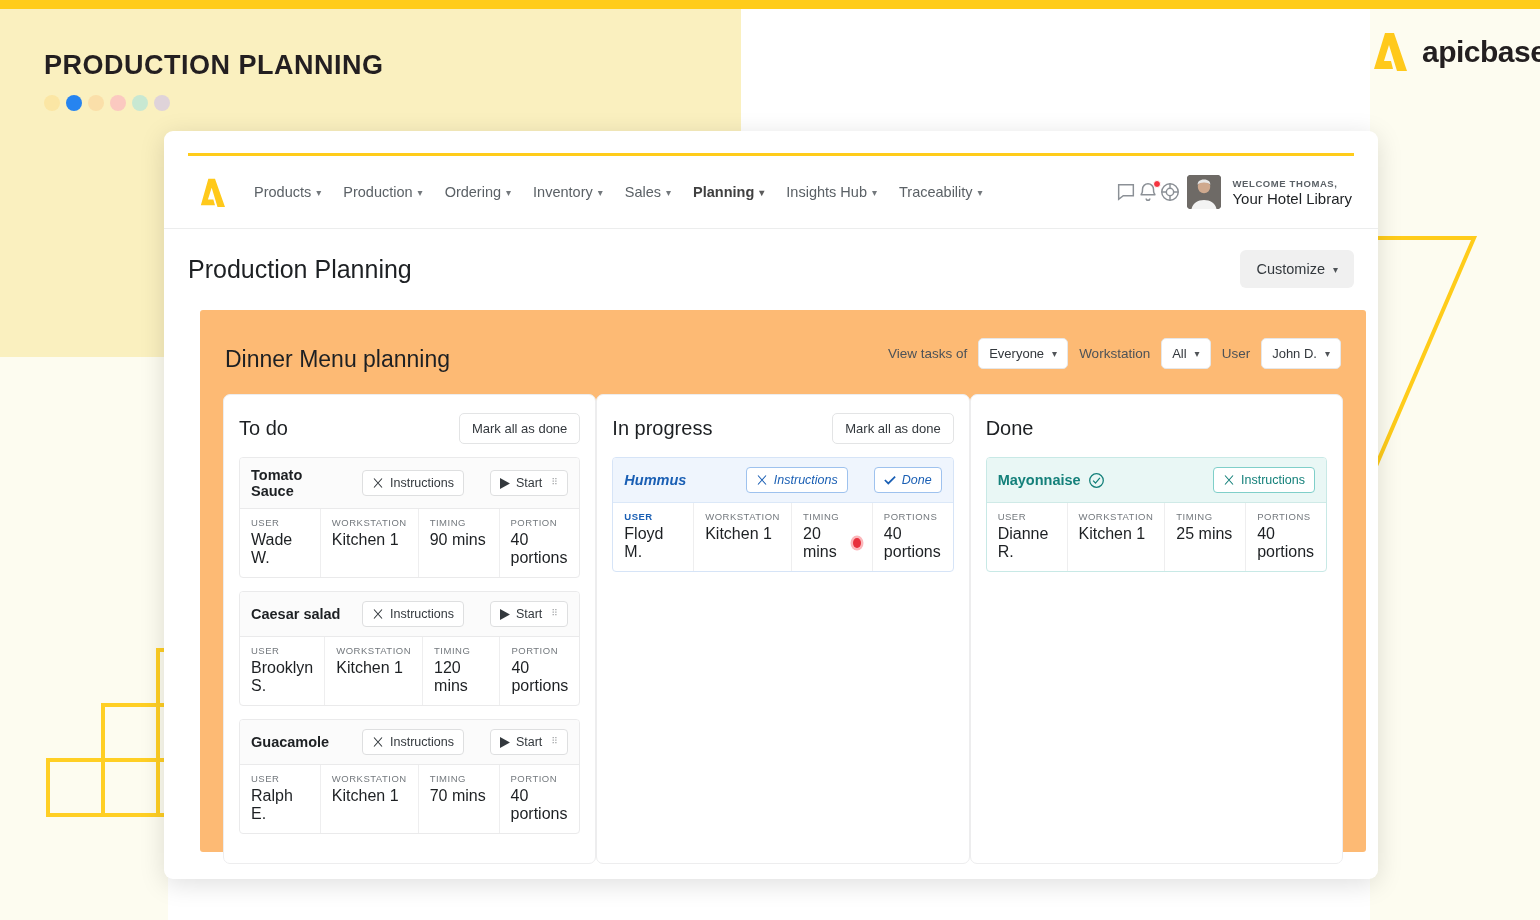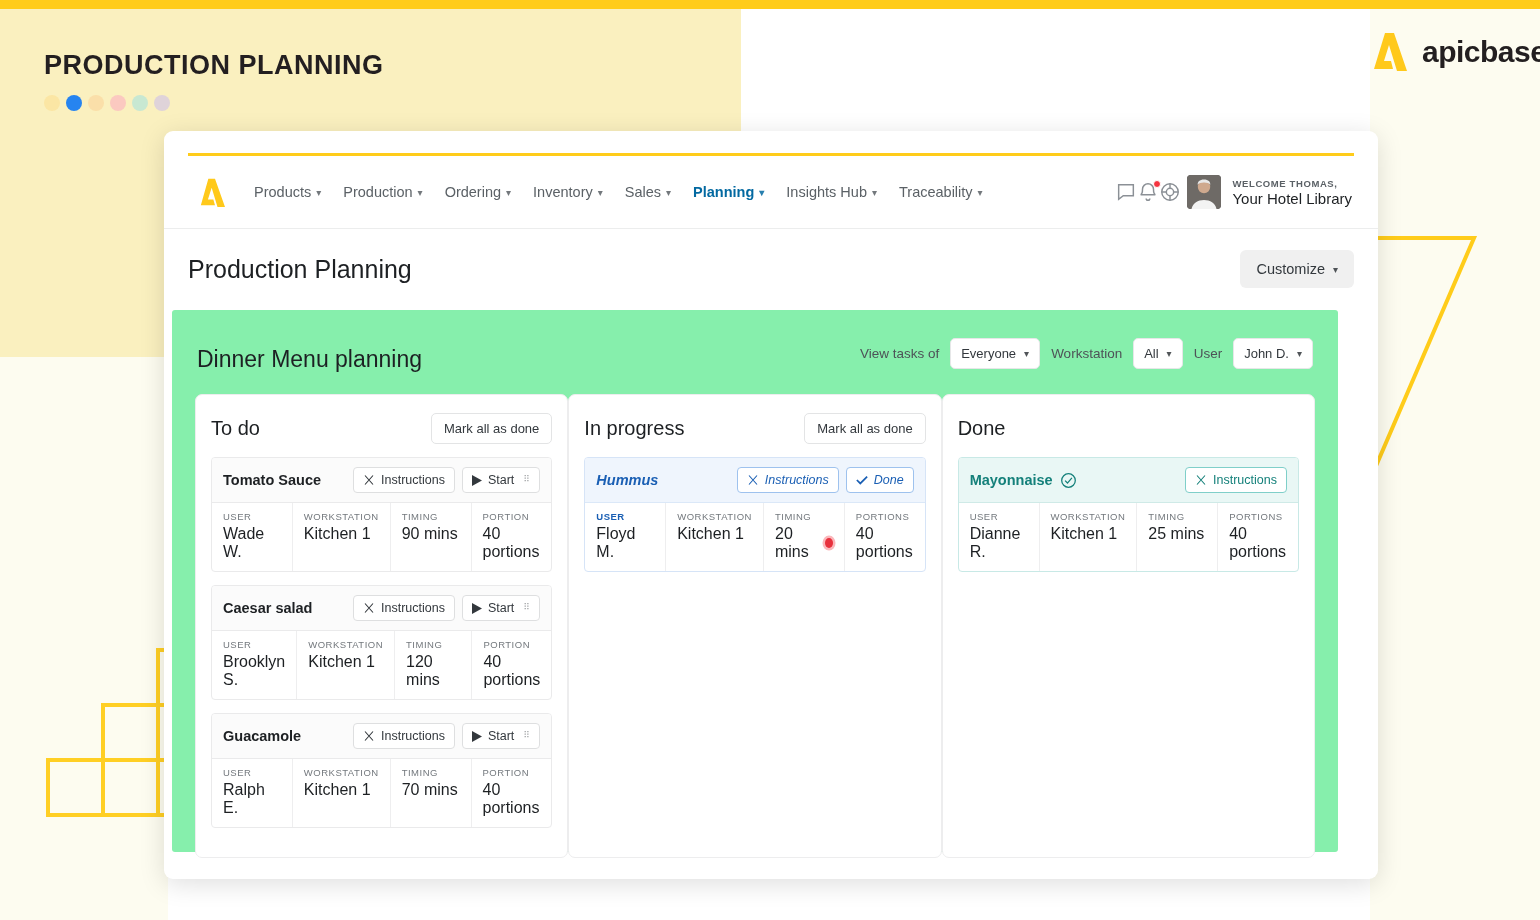--- a/index.html
+++ b/index.html
@@ -63,21 +63,21 @@
   }
   .nav-inner {
     width: 1166px; margin: 6px auto; display: flex; align-items: center; height: 100%;
   }
   .brand-a { width: 40px; height: 40px; margin-right: 24px; flex: none; }
   .nav-links { display: flex; align-items: center; gap: 22px; }
   .nav-link {
     font-size: 14.5px; color: #5b6166; white-space: nowrap;
     display: flex; align-items: center; gap: 5px; cursor: pointer;
   }
-  .nav-link.active { color: #0369a1; font-weight: bold; }
+  .nav-link.active { color: #404040; font-weight: bold; }
   .chev { font-size: 10px; opacity: 0.85; }
   .nav-right { margin-left: auto; display: flex; align-items: center; }
   .nic { width: 22px; height: 22px; position: relative; cursor: pointer; color: #8b9096; }
   .badge-dot {
     position: absolute; right: -2px; top: -1px; width: 8px; height: 8px;
     border-radius: 50%; background: #f5333f; border: 1.5px solid #fff;
   }
   .user-block { display: flex; align-items: center; gap: 11px; margin-left: 6px; }
   .avatar {
     width: 34px; height: 34px; border-radius: 4px; overflow: hidden; flex: none;
@@ -96,22 +96,22 @@
   .title-inner { width: 1166px; margin: 0 auto; display: flex; align-items: center; }
   .page-title { font-size: 25px; color: #1d2023; font-weight: normal; }
   .customize-btn {
     margin-left: auto; background: #f0f0f0; border: none; border-radius: 6px;
     padding: 11px 16px; font-size: 14.5px; color: #33383d; cursor: pointer;
     display: flex; align-items: center; gap: 8px; font-family: inherit;
   }
 
   
   .panel {
-    position: absolute; left: 8px; top: 179px; width: 1166px; height: 542px;
-    background: #86efac; border-radius: 3px;
+    position: absolute; left: 36px; top: 179px; width: 1166px; height: 542px;
+    background: #fdba74; border-radius: 3px;
   }
   .panel-head {
     display: flex; align-items: flex-end; padding: 28px 25px 0 25px;
   }
   .panel-title { font-size: 23px; color: #1d2023; }
   .filters { margin-left: auto; display: flex; align-items: center; gap: 11px; padding-bottom: 4px; }
   .filter-label { font-size: 13.5px; color: #4d5257; }
   .select-box {
     background: #fff; border: 1px solid #e6e7e8; border-radius: 5px;
     padding: 7px 10px; font-size: 13px; color: #33383d;
@@ -138,21 +138,21 @@
   .task { border: 1px solid #eaeaeb; border-radius: 4px; margin-bottom: 13px; overflow: hidden; background:#fff; }
   .task-head {
     display: flex; align-items: center; background: #fbfbfb;
     padding: 9px 11px; border-bottom: 1px solid #eaeaeb; min-height: 40px;
   }
   .task-name { font-size: 14.5px; font-weight: bold; color: #1d2023; display:flex; align-items:center; gap:7px; }
   .task-actions { margin-left: auto; display: flex; align-items: center; gap: 7px; }
   .mini-btn {
     border: 1px solid #dedfe0; background: #fff; border-radius: 4px;
     padding: 5px 9px; font-size: 12.5px; color: #33383d; cursor: pointer;
-    display: flex; align-items: center; gap: 6px; font-family: inherit; white-space: nowrap;
+    display: flex; align-items: center; gap: 6px; font-family: inherit; white-space: nowrap; margin-left: 19px;
   }
   .grip { display: inline-block; width: 7px; margin-left: 3px; opacity: .45; line-height: .8; font-size: 9px; letter-spacing: 1px; }
   .meta { display: flex; }
   .meta-cell {
     flex: 1; padding: 8px 11px 10px 11px; border-right: 1px solid #eeeeef;
   }
   .meta-cell:last-child { border-right: none; }
   .meta-label { font-size: 9.5px; letter-spacing: 0.5px; color: #73787d; text-transform: uppercase; }
   .meta-value { font-size: 16px; color: #1d2023; margin-top: 3px; display:flex; align-items:center; gap:6px; }
 

